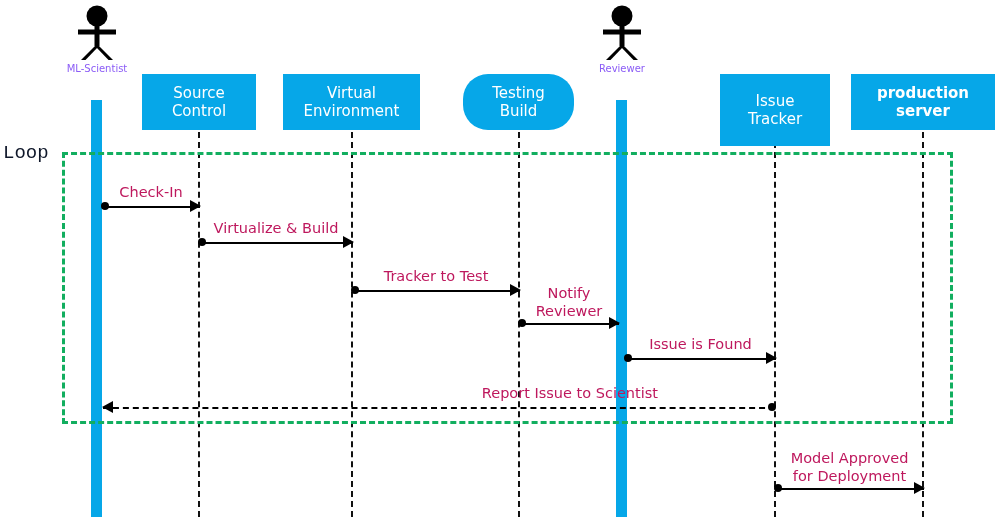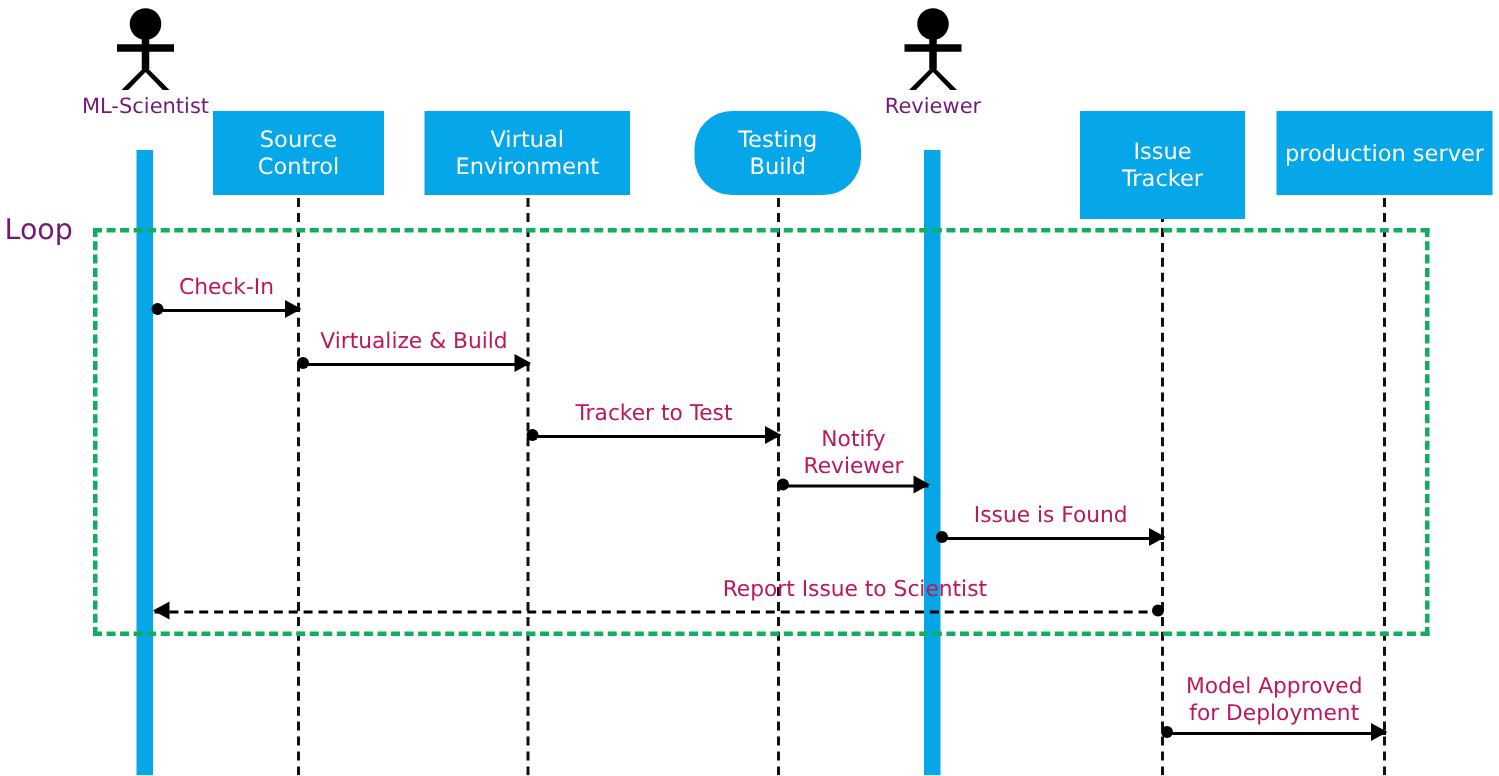--- a/index.html
+++ b/index.html
@@ -20,22 +20,22 @@
     font-size:15px;
     line-height:1.22;
     box-sizing:border-box;
   }
   
   .actor{position:absolute;}
   .actor .alabel{
     position:absolute;
     left:50%;transform:translateX(-50%);
     white-space:nowrap;
-    font-size:14px;
-    color:#701a75;
+    font-size:10px;
+    color:#8b5cf6;
     top:58px;
   }
   
   .lifeline-dashed{
     position:absolute;
     width:0;
     border-left:2px dashed #111111;
   }
   .lifeline-solid{
     position:absolute;
@@ -44,22 +44,23 @@
   }
   
   .loopbox{
     position:absolute;
     border:3px dashed #12AE5F;
     box-sizing:border-box;
     pointer-events:none;
   }
   .looplabel{
     position:absolute;
-    color:#701a75;
+    color:#0f172a;
     font-size:19px;
+    font-family:Liberation Mono, monospace;
   }
   
   .msg{position:absolute;height:0;}
   .msg .line{
     position:absolute;left:0;top:0;width:100%;
     border-top:2px solid #000;
   }
   .msg.dashed .line{border-top:2px dashed #000;}
   .msg .dot{
     position:absolute;top:-4px;
@@ -148,21 +149,21 @@
     </div>
   </div>
 
   <div class="pbox" style="left:720px;top:74px;width:110px;height:72px;">
     <div>
       <div>Issue</div>
       <div>Tracker</div>
     </div>
   </div>
 
-  <div class="pbox" style="left:851px;top:74px;width:144px;height:56px;">
+  <div class="pbox" style="left:851px;top:74px;width:144px;height:56px;font-weight:bold;">
     <div>
       <div>production server</div>
     </div>
   </div>
 
   <div class="msg" style="left:102px;top:206px;width:98px;">
     <div class="line"></div>
     <div class="dot left"></div>
     <div class="head right"></div>
     <div class="mlabel">

